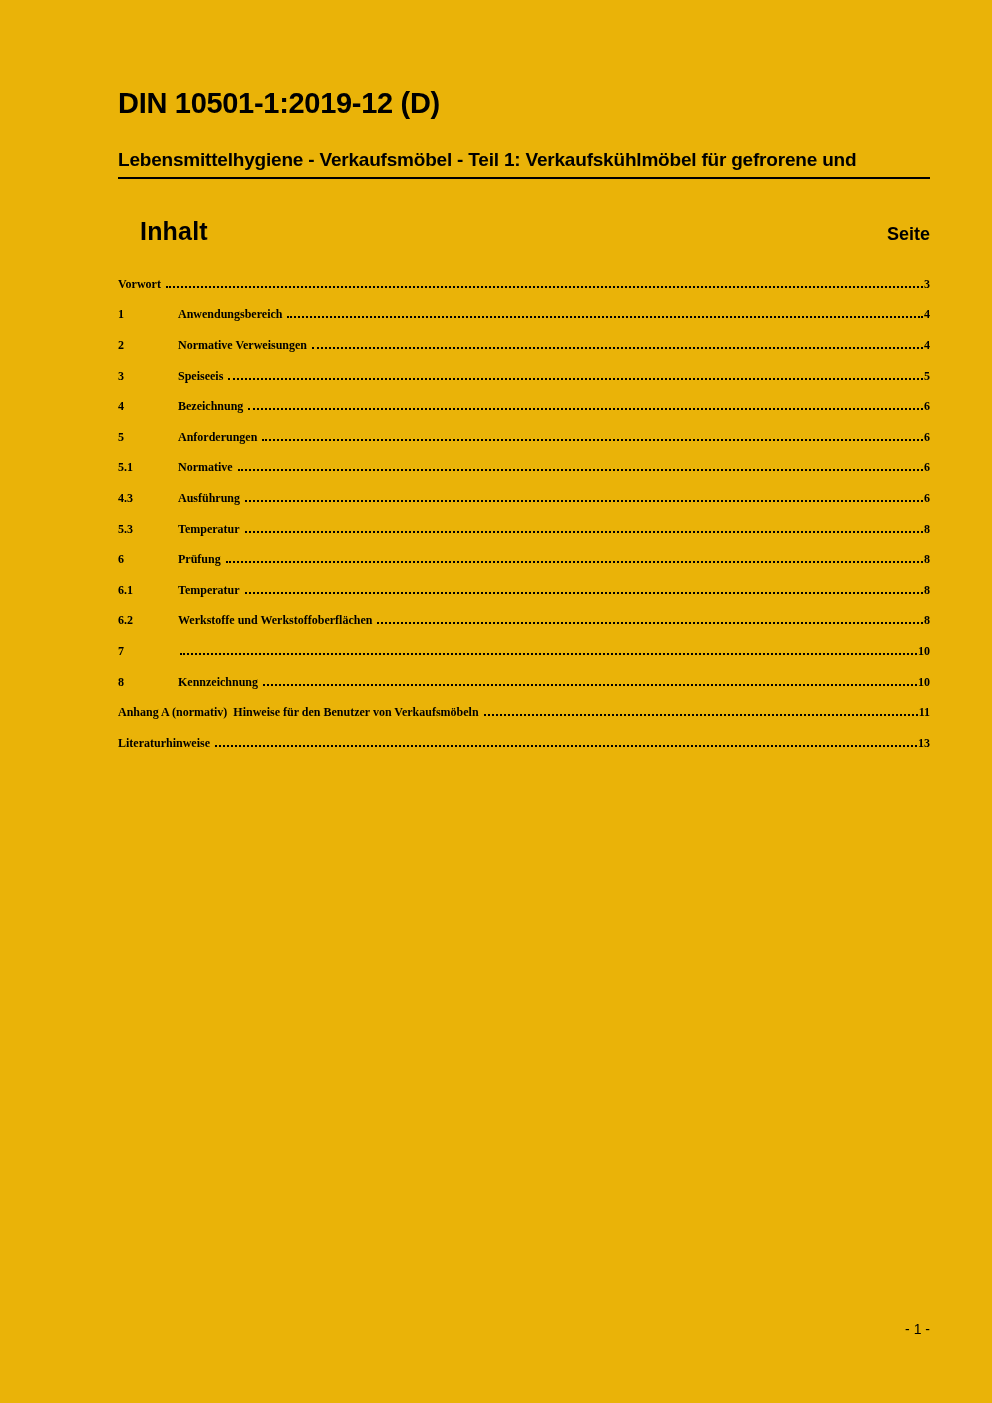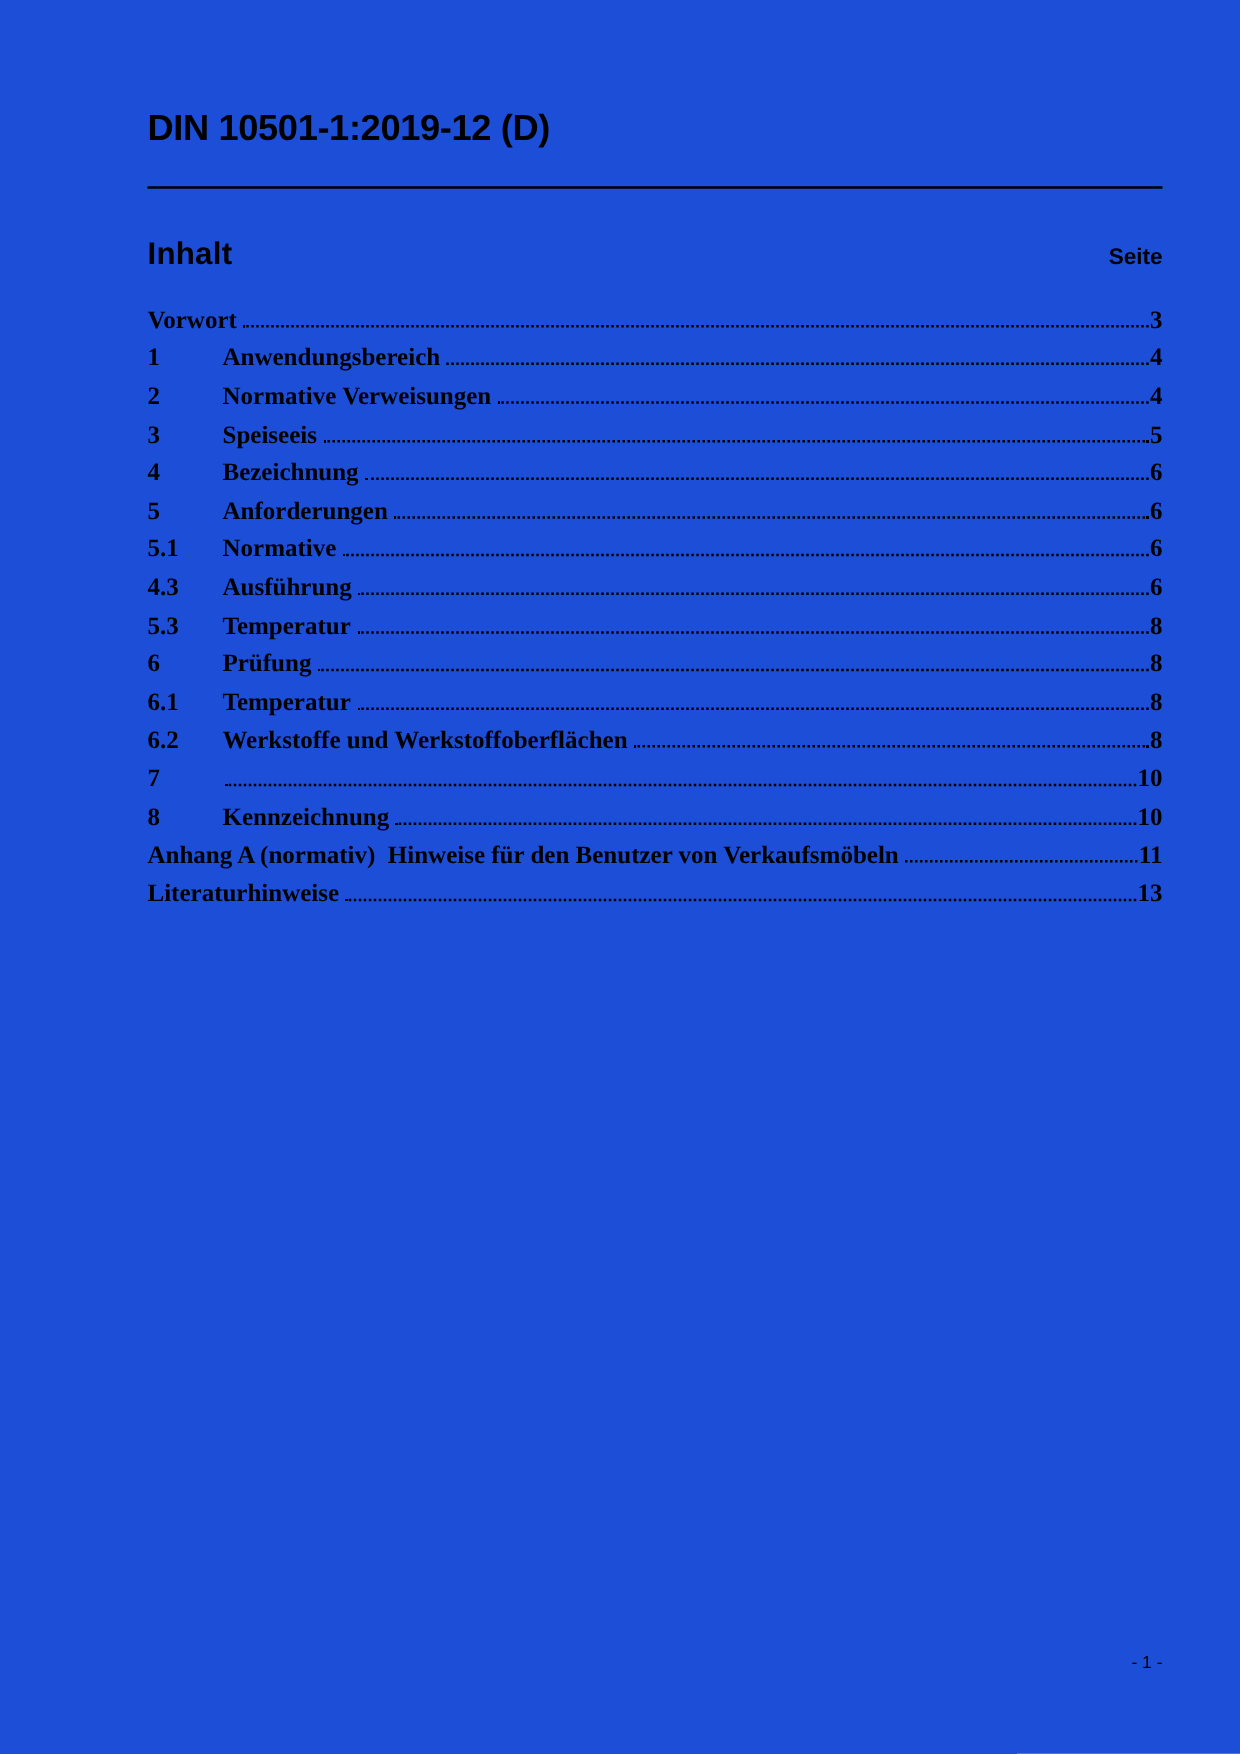--- a/index.html
+++ b/index.html
@@ -9,21 +9,21 @@
     height: 1403px;
     position: relative;
     font-family: "Liberation Sans", sans-serif;
     color: #000000;
     overflow: hidden;
   }
   .page {
     position: absolute;
     inset: 0;
     padding: 88px 62px 0 118px;
-    background: #1d4ed8;
+    background: #eab308;
   }
   .doc-number {
     font-family: "Liberation Sans", sans-serif;
     font-weight: bold;
     font-size: 29px;
     line-height: 1.1;
     letter-spacing: -0.3px;
   }
   .doc-subtitle {
     margin-top: 29px;
@@ -37,37 +37,38 @@
     border: none;
     border-top: 2px solid #000000;
     margin-top: 6px;
     width: 100%;
   }
   .toc-header {
     margin-top: 38px;
     display: flex;
     justify-content: space-between;
     align-items: baseline;
+    margin-left: 22px;
   }
   .toc-heading {
     font-family: "Liberation Sans", sans-serif;
     font-weight: bold;
     font-size: 25px;
     letter-spacing: 0.2px;
   }
   .page-col-label {
     font-family: "Liberation Sans", sans-serif;
     font-weight: bold;
     font-size: 18px;
   }
   .toc-list {
     margin-top: 23px;
     font-family: "Liberation Serif", serif;
     font-weight: bold;
-    font-size: 20px;
+    font-size: 12px;
   }
   .toc-row {
     display: flex;
     align-items: baseline;
     line-height: 30.6px;
     white-space: pre;
   }
   .toc-num {
     flex: 0 0 60px;
   }
@@ -97,20 +98,21 @@
   }
 </style>
 </head>
 <body>
 
 <div class="page">
 
   <div class="doc-number">DIN 10501-1:2019-12 (D)</div>
 
   <div class="doc-subtitle">
+    <div>Lebensmittelhygiene - Verkaufsmöbel - Teil 1: Verkaufskühlmöbel für gefrorene und</div>
   </div>
 
   <hr class="title-rule">
 
   <div class="toc-header">
     <div class="toc-heading">Inhalt</div>
     <div class="page-col-label">Seite</div>
   </div>
 
   <div class="toc-list" id="toc-list">

